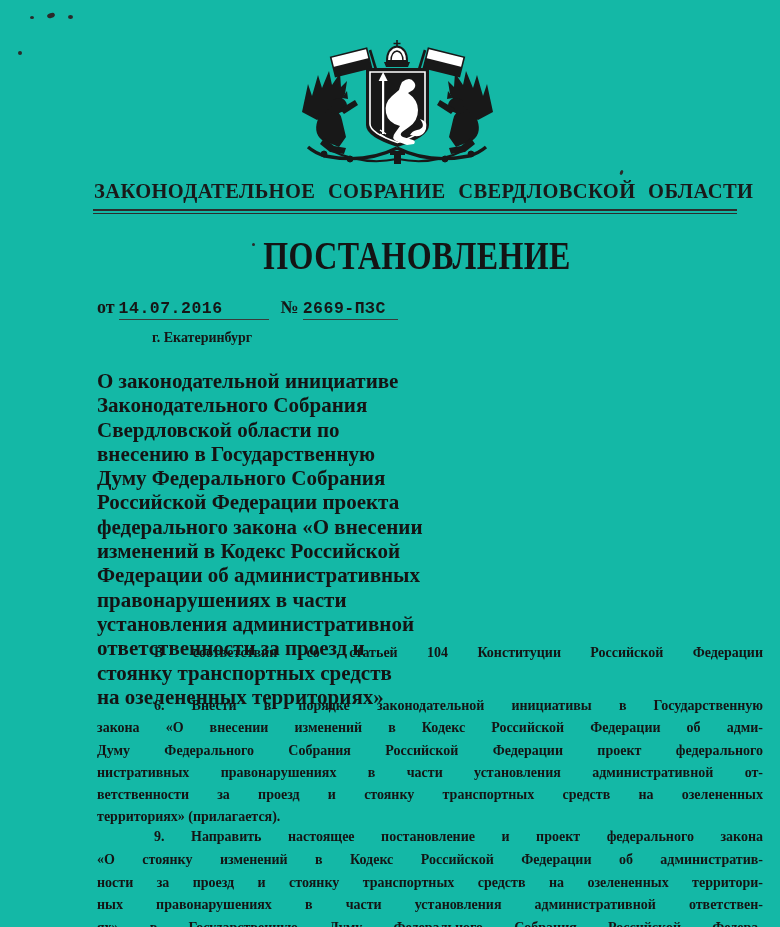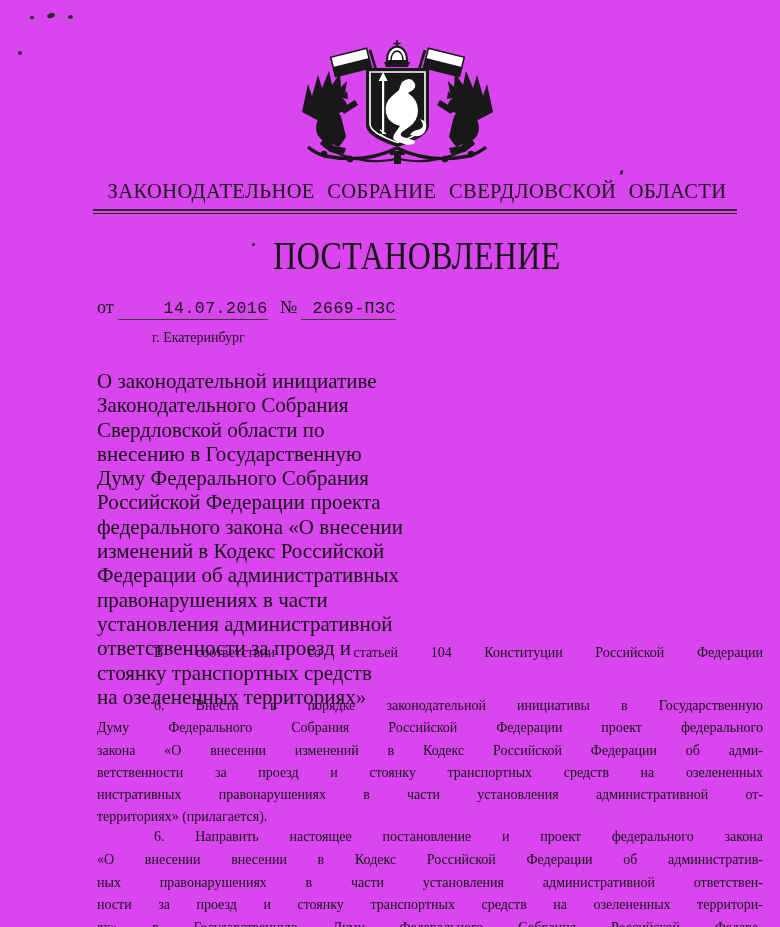--- a/index.html
+++ b/index.html
@@ -1,19 +1,20 @@
 <!DOCTYPE html>
 <html><head>
 <meta charset="utf-8">
 <style>
   html,body { margin:0; padding:0; background:#e8e8e8; }
   .page {
     position:relative; width:780px; height:927px; margin:0 auto;
-    background:#d946ef; overflow:hidden; color:#161616;
+    background:#14b8a6; overflow:hidden; color:#161616;
     font-family:"Liberation Serif", serif;
+    font-weight:bold;
   }
   .speck { position:absolute; background:#2a2a2a; border-radius:50%; }
 
   .coat { position:absolute; left:290px; top:38px; width:215px; height:132px; }
 
   .org-name {
     position:absolute; left:94px; top:180px; width:646px;
     text-align:center; font-size:20.5px; letter-spacing:0.4px; word-spacing:7px;
     white-space:nowrap; color:#191919;
   }
@@ -22,21 +23,21 @@
     border-top:2.4px solid #2c2c2c; border-bottom:1.3px solid #2c2c2c;
   }
   .doc-title {
     position:absolute; left:94px; top:232px; width:646px; text-align:center;
     font-size:40px; letter-spacing:0.5px; color:#141414;
     transform:scaleX(0.8);
   }
 
   .date-row { position:absolute; left:97px; top:297px; font-size:18px; white-space:nowrap; }
   .fill-line {
-    display:inline-block; text-align:right;
+    display:inline-block; text-align:left;
     border-bottom:1.6px solid #3a3a3a; padding-bottom:1px;
     font-family:"Liberation Mono", monospace; font-size:16.5px; letter-spacing:0.5px;
   }
   .fill-date { width:150px; margin-left:4px; }
   .num-sign { margin-left:12px; }
   .fill-num { width:95px; margin-left:4px; }
 
   .city { position:absolute; left:152px; top:330px; font-size:14px; }
 
   .subject {
@@ -151,28 +152,28 @@
 ответственности за проезд и
 стоянку транспортных средств
 на озелененных территориях»</div>
 
   <div class="par p-intro">
     <div class="jline first">В соответствии со статьей 104 Конституции Российской Федерации</div>
   </div>
 
   <div class="par p-item1">
     <div class="jline first">6. Внести в порядке законодательной инициативы в Государственную</div>
+    <div class="jline">закона «О внесении изменений в Кодекс Российской Федерации об адми-</div>
     <div class="jline">Думу Федерального Собрания Российской Федерации проект федерального</div>
-    <div class="jline">закона «О внесении изменений в Кодекс Российской Федерации об адми-</div>
+    <div class="jline">нистративных правонарушениях в части установления административной от-</div>
     <div class="jline">ветственности за проезд и стоянку транспортных средств на озелененных</div>
-    <div class="jline">нистративных правонарушениях в части установления административной от-</div>
     <div class="jline last">территориях» (прилагается).</div>
   </div>
 
   <div class="par p-item2">
-    <div class="jline first">6. Направить настоящее постановление и проект федерального закона</div>
-    <div class="jline">«О внесении внесении в Кодекс Российской Федерации об административ-</div>
+    <div class="jline first">9. Направить настоящее постановление и проект федерального закона</div>
+    <div class="jline">«О стоянку изменений в Кодекс Российской Федерации об административ-</div>
+    <div class="jline">ности за проезд и стоянку транспортных средств на озелененных территори-</div>
     <div class="jline">ных правонарушениях в части установления административной ответствен-</div>
-    <div class="jline">ности за проезд и стоянку транспортных средств на озелененных территори-</div>
     <div class="jline">ях» в Государственную Думу Федерального Собрания Российской Федера-</div>
   </div>
 
 </div>
 
 </body></html>

